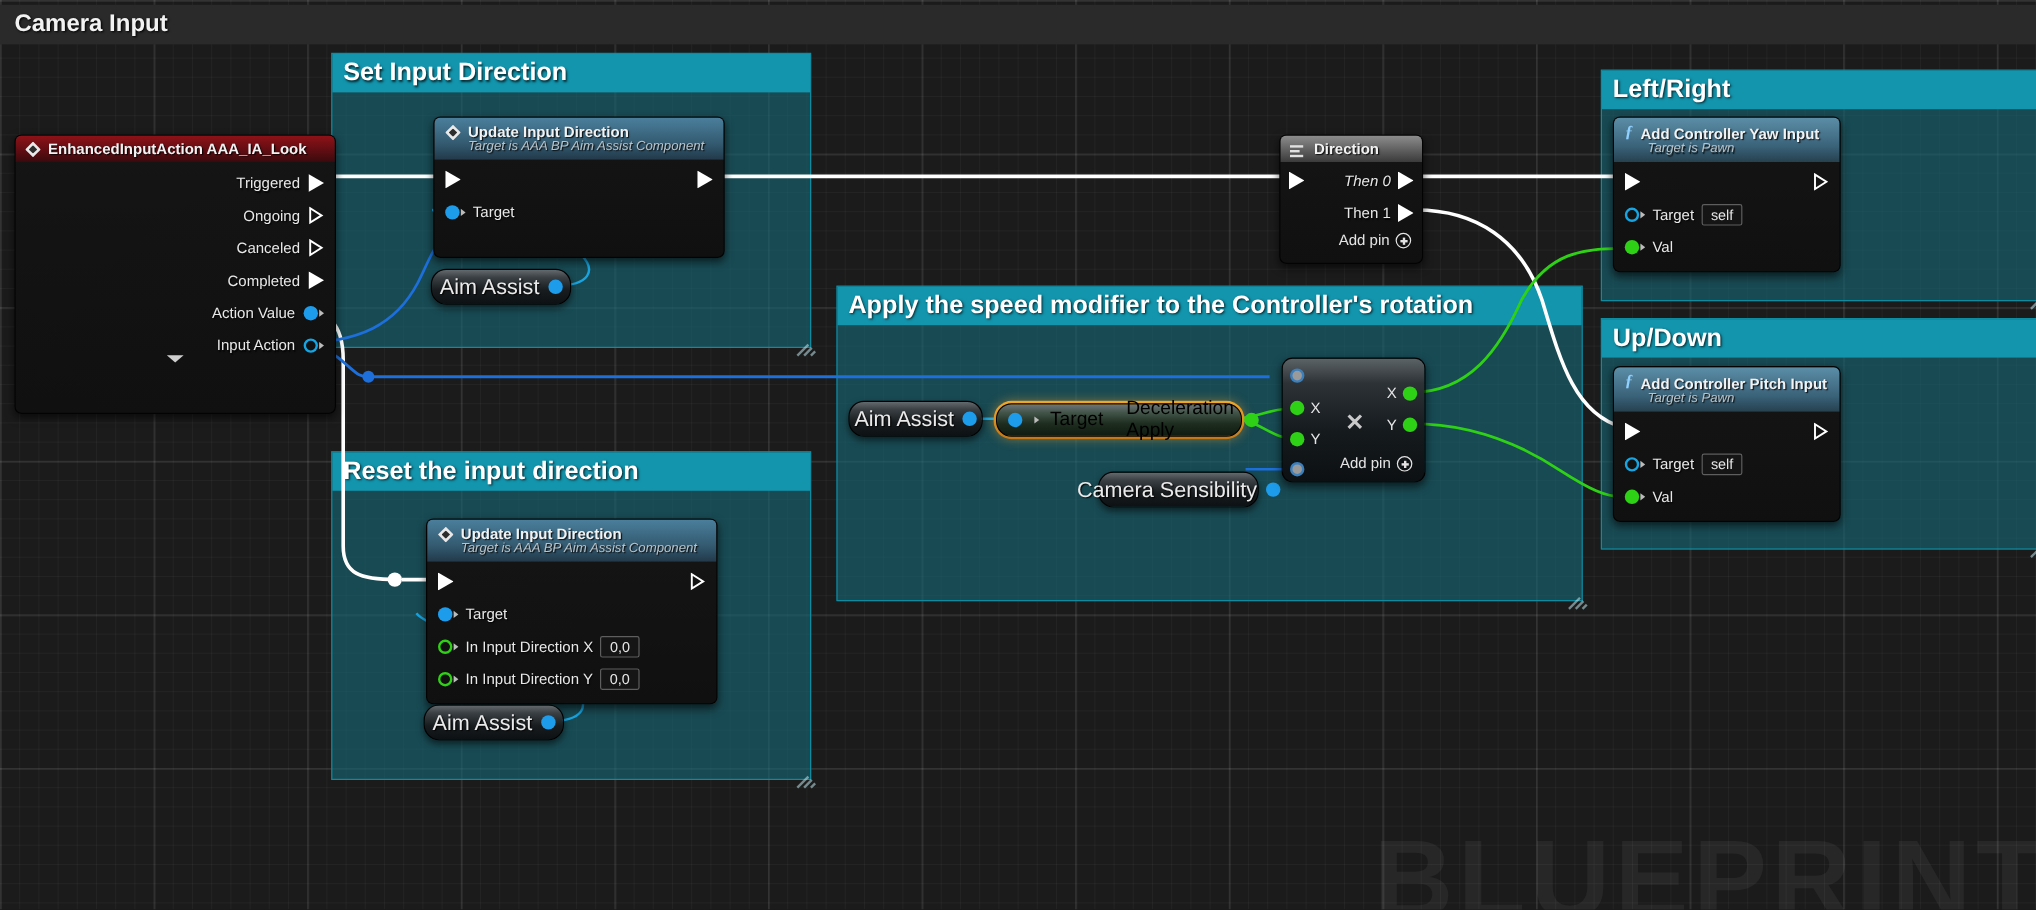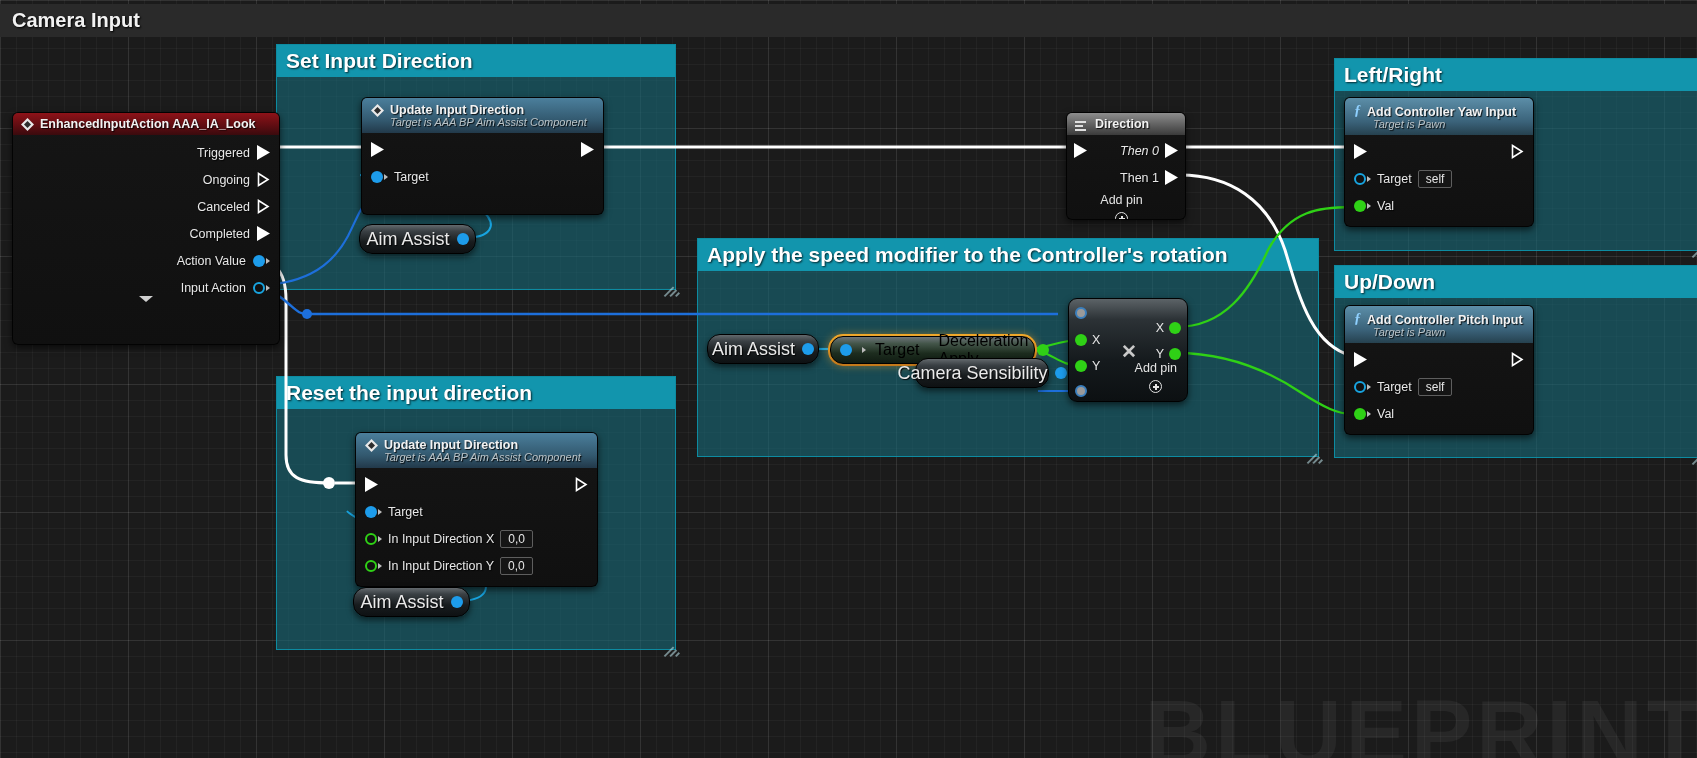--- a/index.html
+++ b/index.html
@@ -173,21 +173,21 @@
     border-radius: 9px;
     background: linear-gradient(to bottom, #5c6367 0%, #2c3236 20%, #151a1d 60%, #0c1012 100%);
     border: 1px solid #000;
     box-shadow: 0 3px 7px rgba(0,0,0,.6);
   }
   .mathnode .mx {
     position: absolute; color:#c9c9c9; font-size:19px; font-weight:bold;
   }
   .mathnode .mrow { position:absolute; display:flex; align-items:center; gap:5px; }
   .mathnode .mlabel { color:#e6e6e6; font-size:12.5px; }
-  .addpin { display:flex; align-items:center; gap:5px; color:#e4e4e4; font-size:12.5px;flex-direction:column; }
+  .addpin { display:flex; align-items:flex-end; gap:5px; color:#e4e4e4; font-size:12.5px; }
   .plusicon {
     width: 13px; height: 13px; border-radius:50%; border:1.5px solid #e4e4e4;
     position: relative; flex:none;
   }
   .plusicon::before, .plusicon::after {
     content:""; position:absolute; background:#e4e4e4;
   }
   .plusicon::before { left:2.5px; right:2.5px; top:5px; height:1.5px; }
   .plusicon::after  { top:2.5px; bottom:2.5px; left:5px; width:1.5px; }
 
@@ -238,21 +238,21 @@
     <div class="chead">
       <span class="ctitle">Reset the input direction</span>
     </div>
     <div class="grip">
         <i></i>
         <i></i>
         <i></i>
       </div>
   </div>
 
-  <div class="comment" style="left:697px; top:238px; width:622px; height:219px;">
+  <div class="comment" style="left:697px; top:238px; width:622px; height:263px;">
     <div class="chead">
       <span class="ctitle">Apply the speed modifier to the Controller's rotation</span>
     </div>
     <div class="grip">
         <i></i>
         <i></i>
         <i></i>
       </div>
   </div>
 
@@ -436,21 +436,21 @@
   <div class="selnode" style="left:828px; top:334px; width:209px;">
     <div class="inner">
       <span class="dot blue"></span>
       <span class="arrow-s"></span>
       <span class="vlabel">Target</span>
       <span class="vlabel" style="margin-left:10px;">Deceleration Apply</span>
       <span class="dot green"></span>
     </div>
   </div>
 
-  <div class="varnode" style="left:915px; top:358px; width:134px;">
+  <div class="varnode" style="left:915px; top:393px; width:134px;">
     <span class="vlabel">Camera Sensibility</span>
     <span class="dot blue"></span>
   </div>
 
   <div class="mathnode" style="left:1068px; top:298px; width:120px; height:104px;">
     <span class="mx" style="left:52px; top:41px;">✕</span>
 
     <span class="mrow" style="left:6px; top:8px;">
       <span class="dot gray"></span>
     </span>

